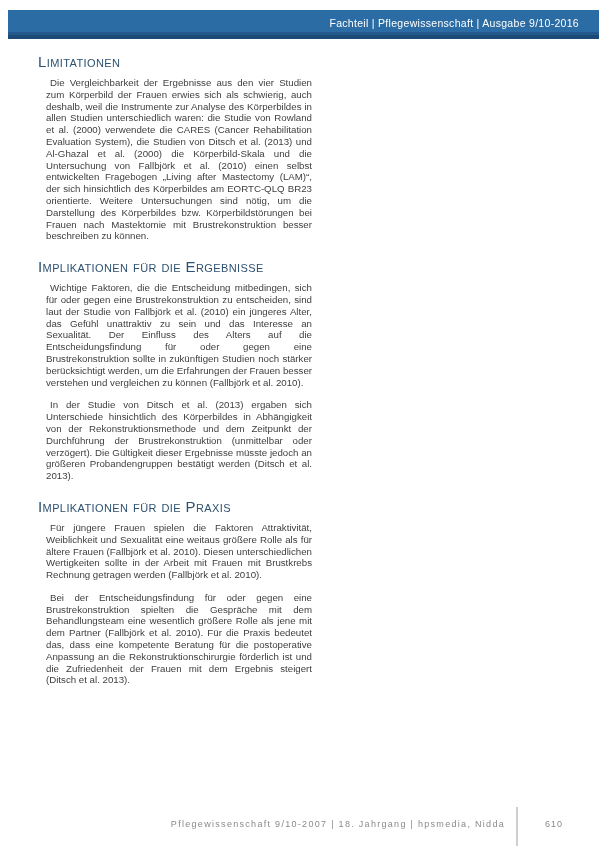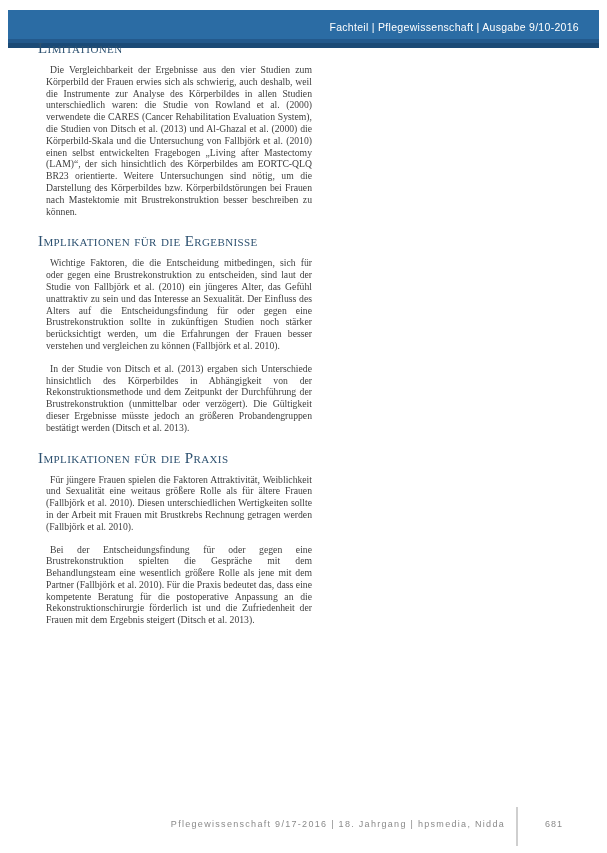--- a/index.html
+++ b/index.html
@@ -14,41 +14,40 @@
   body{font-family:"Liberation Sans","DejaVu Sans",sans-serif;}
   .page{
     position:relative;
     width:607px;height:853px;
     background:#ffffff;
     margin:0 auto;
     overflow:hidden;
   }
   .header-bar{
     position:absolute;
-    left:8px;right:8px;top:10px;height:38px;
+    left:8px;right:8px;top:10px;height:29px;
     background:linear-gradient(to bottom,
       var(--header-bar) 0 76%,
       #23598C 76% 86%,
       var(--header-bar-edge) 86% 100%);
     display:flex;
     align-items:center;
     justify-content:flex-end;
     padding:0 20px 4px 10px;
   }
   .header-bar-text{
     color:#ffffff;
     font-size:10.5px;
     letter-spacing:0.3px;
     white-space:nowrap;
   }
   .content{
     position:absolute;
-    left:38px;top:40px;
+    left:38px;top:53px;
     width:274px;
-    font-family:Liberation Serif, serif;
   }
   .section-heading{
     font-variant:small-caps;
     font-weight:normal;
     font-size:15px;
     line-height:17px;
     letter-spacing:0.4px;
     color:var(--heading-text);
     margin:0 0 7px 0;
   }
@@ -112,17 +111,17 @@
     </div>
 
     <div class="section">
       <h2 class="section-heading">Implikationen für die Praxis</h2>
       <p class="body-par">Für jüngere Frauen spielen die Faktoren Attraktivität, Weiblichkeit und Sexualität eine weitaus größere Rolle als für ältere Frauen (Fallbjörk et al. 2010). Diesen unterschiedlichen Wertigkeiten sollte in der Arbeit mit Frauen mit Brustkrebs Rechnung getragen werden (Fallbjörk et al. 2010).</p>
       <p class="body-par">Bei der Entscheidungsfindung für oder gegen eine Brustrekonstruktion spielten die Gespräche mit dem Behandlungsteam eine wesentlich größere Rolle als jene mit dem Partner (Fallbjörk et al. 2010). Für die Praxis bedeutet das, dass eine kompetente Beratung für die postoperative Anpassung an die Rekonstruktionschirurgie förderlich ist und die Zufriedenheit der Frauen mit dem Ergebnis steigert (Ditsch et al. 2013).</p>
     </div>
 
   </div>
 
-  <div class="footer-line">Pflegewissenschaft 9/17-2016 | 18. Jahrgang | hpsmedia, Nidda</div>
+  <div class="footer-line">Pflegewissenschaft 9/10-2007 | 18. Jahrgang | hpsmedia, Nidda</div>
   <div class="footer-divider"></div>
-  <div class="footer-page">681</div>
+  <div class="footer-page">610</div>
 
 </div>
 
 </body></html>

